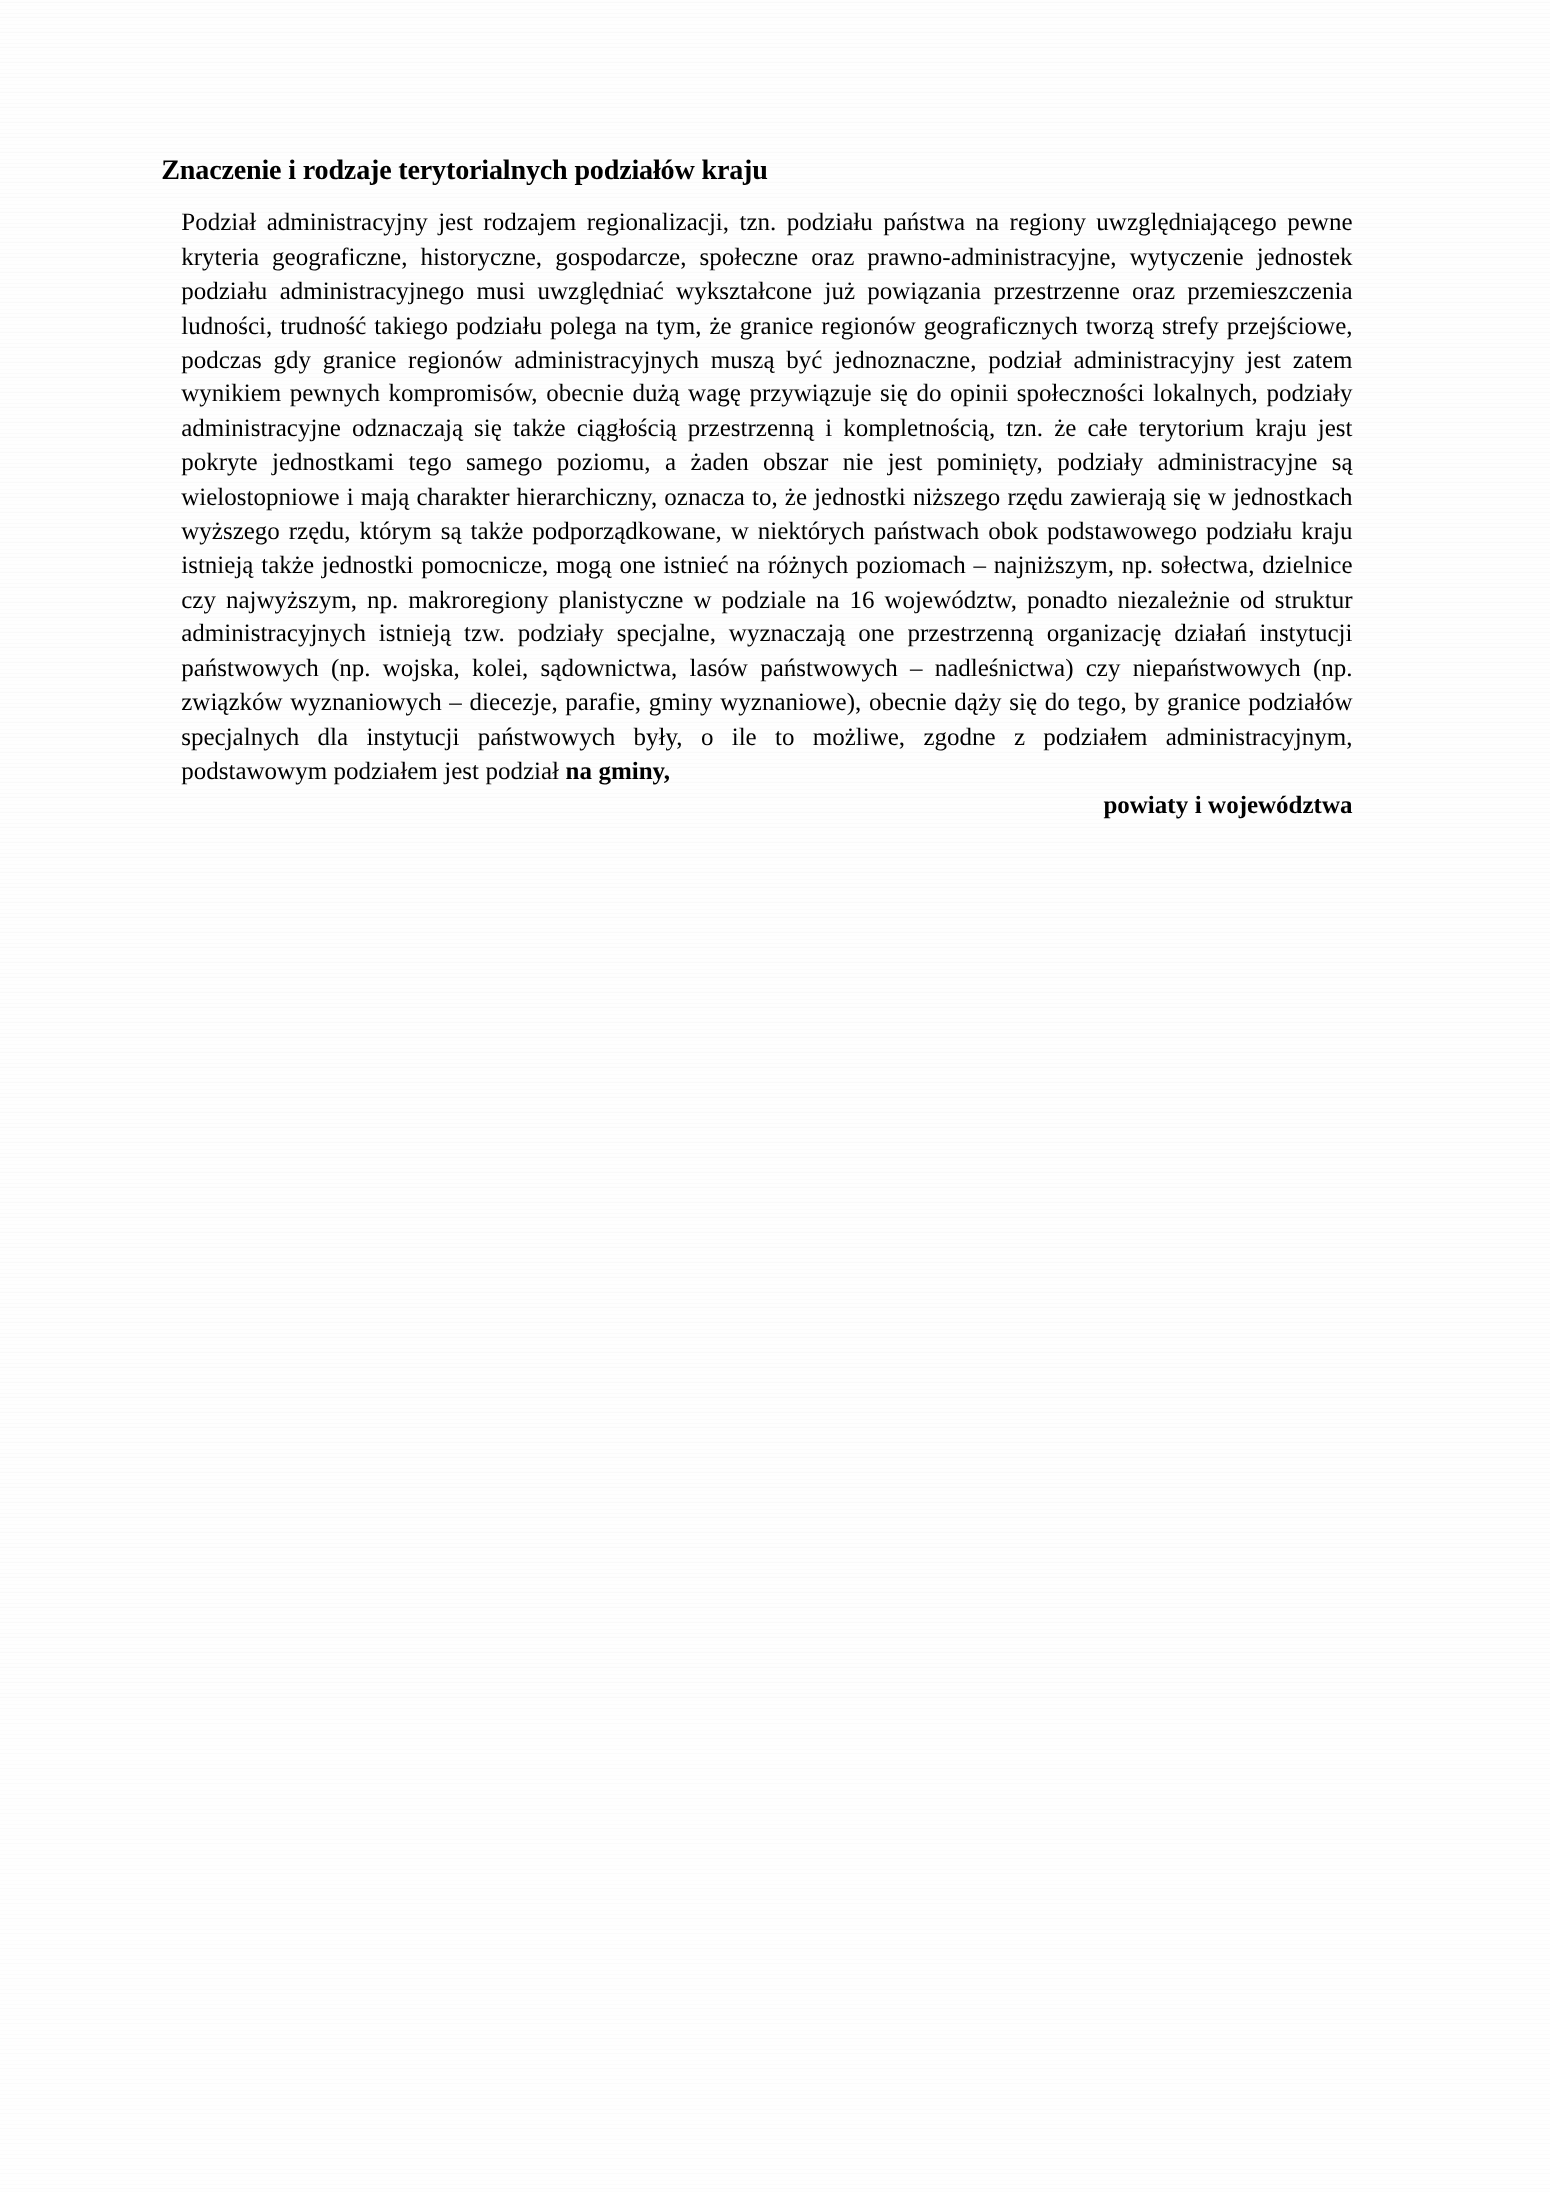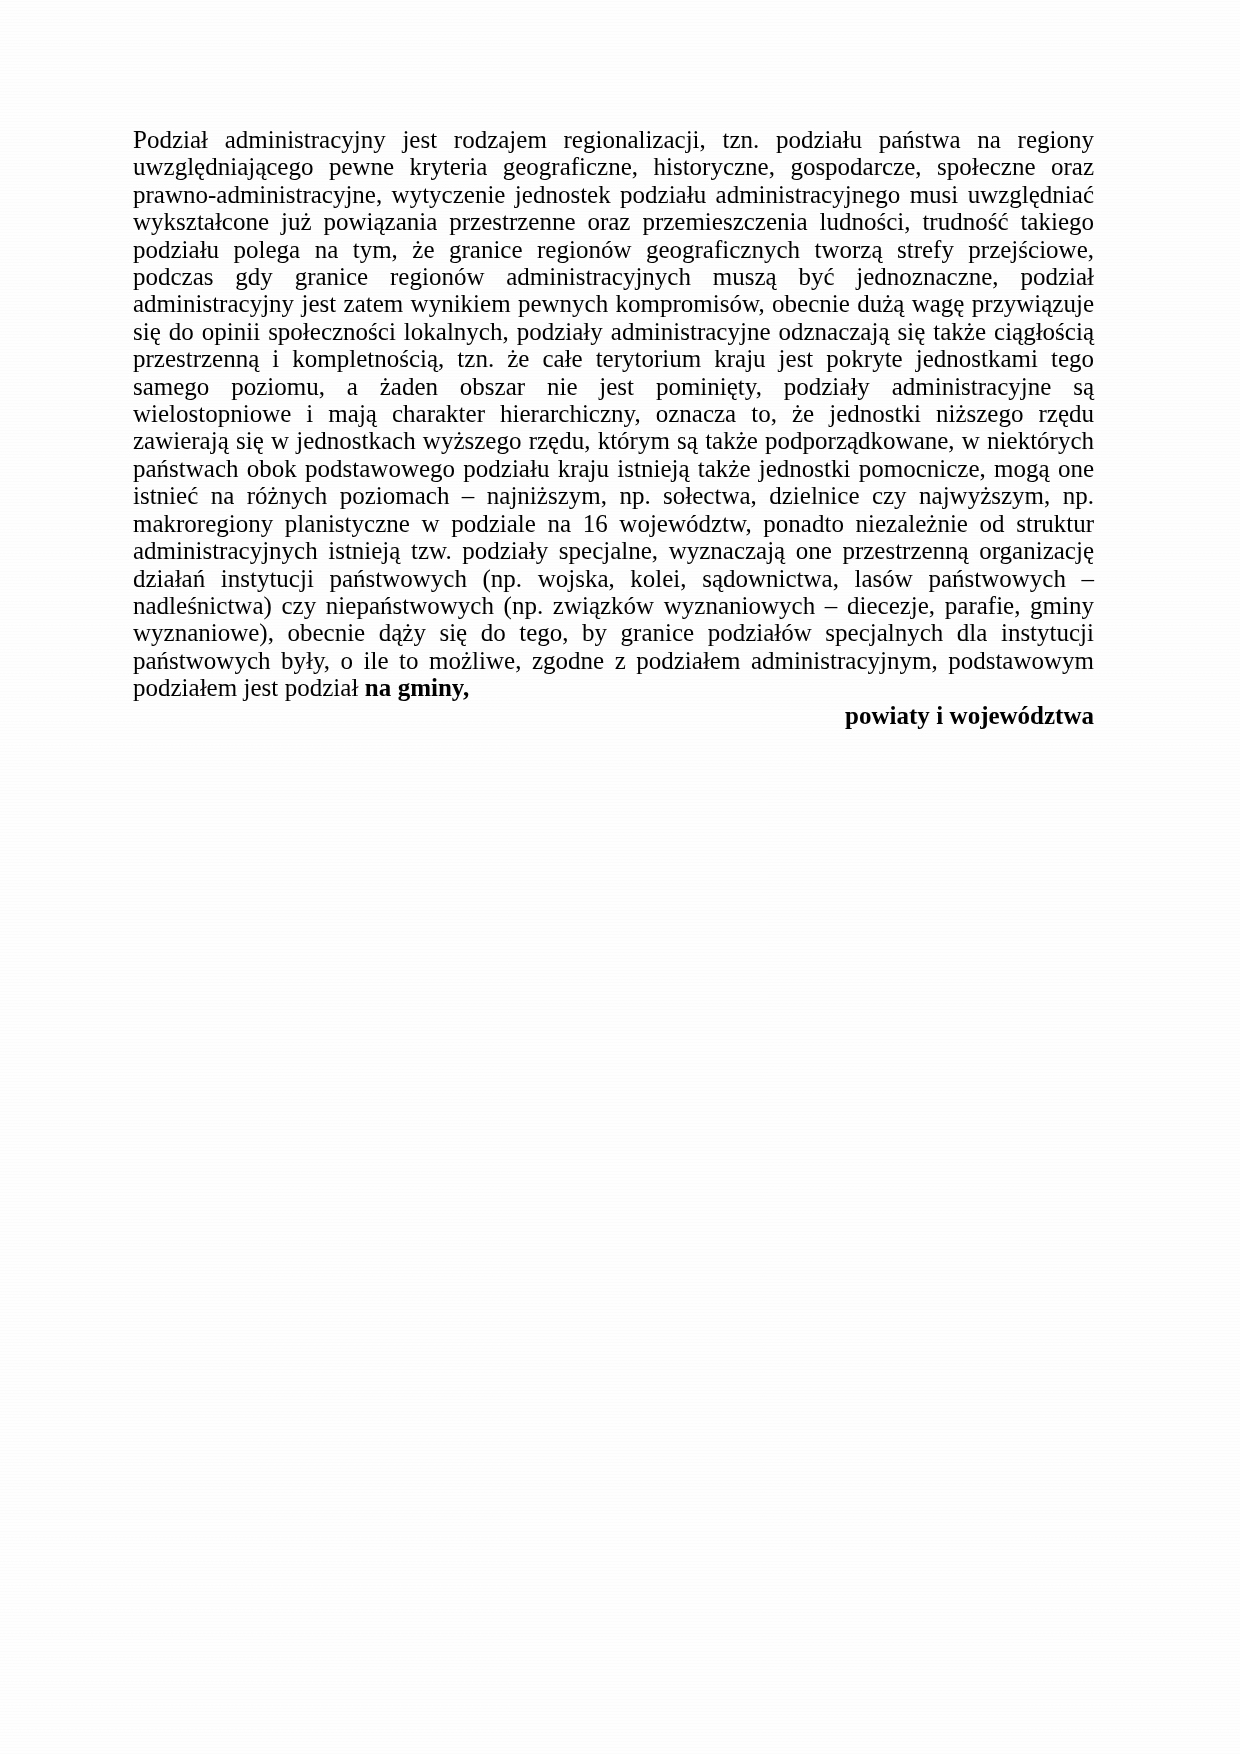--- a/index.html
+++ b/index.html
@@ -38,25 +38,25 @@
     font-size: 22.5px;
     font-weight: bold;
     line-height: 27.4px;
     letter-spacing: -0.15px;
     margin: 0 0 0 0;
     text-align: left;
     white-space: nowrap;
   }
 
   .doc-paragraph {
-    font-size: 25px;
+    font-size: 20px;
     line-height: 27.4px;
     text-align: justify;
     text-justify: inter-word;
-    margin: 4px;
+    margin: 16px;
     letter-spacing: 0px;
     word-spacing: 0.2px;
     hyphens: none;
   }
 
   
   .doc-paragraph .tail-line {
     display: block;
     font-weight: bold;
     text-align: right;
@@ -76,19 +76,20 @@
       repeating-linear-gradient(0deg, rgba(0,0,0,0.6) 0px, rgba(0,0,0,0) 1px, rgba(0,0,0,0) 3px);
   }
 </style>
 </head>
 <body>
 
 <div id="page">
 
   <div id="content">
 
+    <h1 class="doc-title">Znaczenie i rodzaje terytorialnych podziałów kraju</h1>
 
     <p class="doc-paragraph"><span>Podział administracyjny jest rodzajem regionalizacji, tzn. podziału państwa na regiony uwzględniającego pewne kryteria geograficzne, historyczne, gospodarcze, społeczne oraz prawno-administracyjne, wytyczenie jednostek podziału administracyjnego musi uwzględniać wykształcone już powiązania przestrzenne oraz przemieszczenia ludności, trudność takiego podziału polega na tym, że granice regionów geograficznych tworzą strefy przejściowe, podczas gdy granice regionów administracyjnych muszą być jednoznaczne, podział administracyjny jest zatem wynikiem pewnych kompromisów, obecnie dużą wagę przywiązuje się do opinii społeczności lokalnych, podziały administracyjne odznaczają się także ciągłością przestrzenną i kompletnością, tzn. że całe terytorium kraju jest pokryte jednostkami tego samego poziomu, a żaden obszar nie jest pominięty, podziały administracyjne są wielostopniowe i mają charakter hierarchiczny, oznacza to, że jednostki niższego rzędu zawierają się w jednostkach wyższego rzędu, którym są także podporządkowane, w niektórych państwach obok podstawowego podziału kraju istnieją także jednostki pomocnicze, mogą one istnieć na różnych poziomach – najniższym, np. sołectwa, dzielnice czy najwyższym, np. makroregiony planistyczne w podziale na 16 województw, ponadto niezależnie od struktur administracyjnych istnieją tzw. podziały specjalne, wyznaczają one przestrzenną organizację działań instytucji państwowych (np. wojska, kolei, sądownictwa, lasów państwowych – nadleśnictwa) czy niepaństwowych (np. związków wyznaniowych – diecezje, parafie, gminy wyznaniowe), obecnie dąży się do tego, by granice podziałów specjalnych dla instytucji państwowych były, o ile to możliwe, zgodne z podziałem administracyjnym, podstawowym podziałem jest podział </span><span class="b">na gminy,</span><span class="tail-line">powiaty i województwa</span></p>
 
   </div>
 
   <div id="scan-noise"></div>
 </div>
 
 </body></html>

